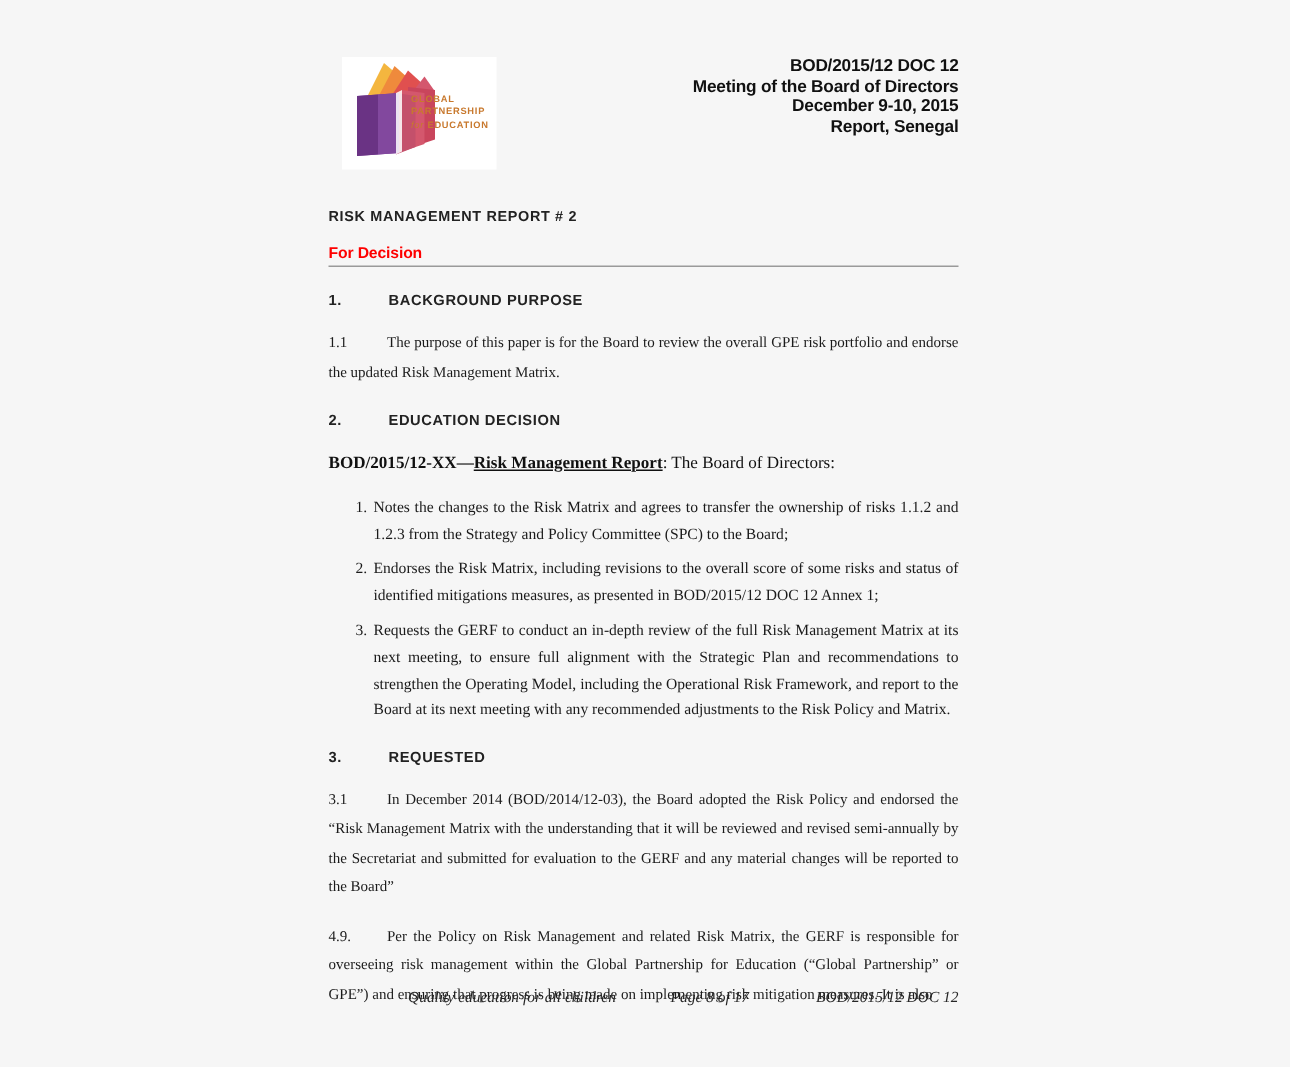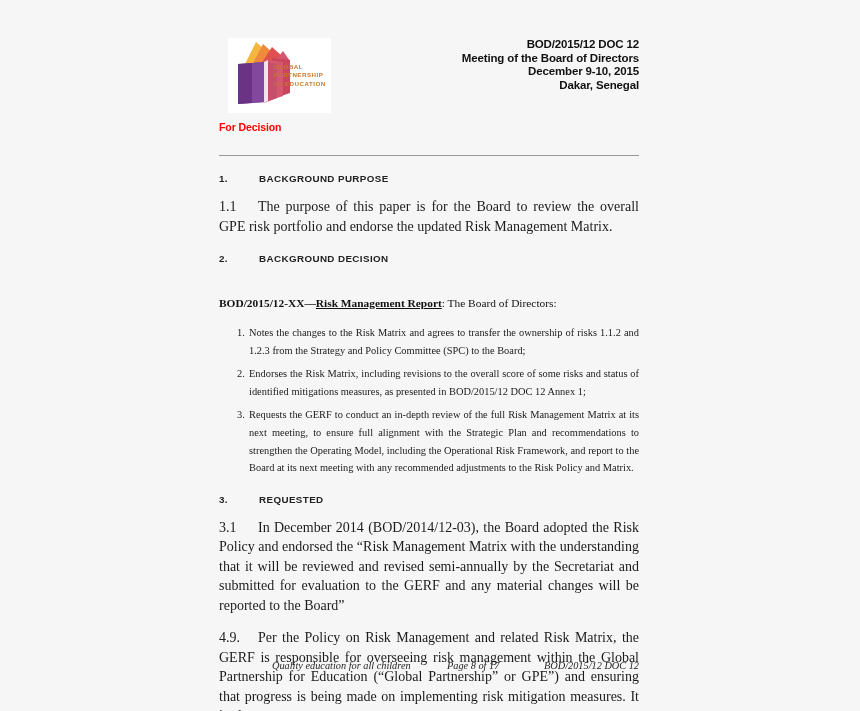--- a/index.html
+++ b/index.html
@@ -68,21 +68,21 @@
     margin-top: 31px;
     font-family: "Liberation Sans", sans-serif;
     font-weight: bold;
     font-size: 9.6px;
     letter-spacing: 0.45px;
     color: #222222;
   }
   .for-decision-wrap {
     margin-top: 9px;
     border-bottom: 1.4px solid #9a9a9a;
-    padding-bottom: 20px;
+    padding-bottom: 0;
   }
   .for-decision {
     font-family: "Liberation Sans", sans-serif;
     font-weight: bold;
     font-size: 10.5px;
     color: #fe0000;
     letter-spacing: -0.1px;
   }
 
   
@@ -93,32 +93,32 @@
     font-size: 9.8px;
     letter-spacing: 0.4px;
     color: #222222;
     display: flex;
   }
   .sec-head .num { width: 40px; flex: 0 0 40px; }
 
   
   .para {
     margin-top: 13px;
-    font-size: 14px;
+    font-size: 10px;
     line-height: 19.5px;
     text-align: justify;
     color: #1b1b1b;
   }
   .para .lbl {
     display: inline-block;
     width: 39px;
   }
 
   .decision-line {
-    margin-top: 30px;
+    margin-top: 14px;
     font-size: 11.4px;
     line-height: 19px;
     color: #111111;
   }
   .decision-line b { font-weight: bold; }
   .decision-line .u { font-weight: bold; text-decoration: underline; }
 
   
   .dlist {
     margin-top: 11px;
@@ -190,40 +190,41 @@
             <span style="font-style:italic;font-weight:normal;">for</span>
             <span>EDUCATION</span>
           </div>
         </div>
       </div>
 
       <div class="meeting-block">
         <div>BOD/2015/12 DOC 12</div>
         <div>Meeting of the Board of Directors</div>
         <div>December 9-10, 2015</div>
-        <div>Dakar, Senegal</div>
-      </div>
-    </div>
-
+        <div>Report, Senegal</div>
+      </div>
+    </div>
+
+    <div class="report-title">RISK MANAGEMENT REPORT # 2</div>
 
     <div class="for-decision-wrap">
       <span class="for-decision">For Decision</span>
     </div>
 
     <div class="sec-head">
       <span class="num">1.</span>
       <span>BACKGROUND PURPOSE</span>
     </div>
     <div class="para">
       <span class="lbl">1.1</span><span>The purpose of this paper is for the Board to review the overall GPE risk portfolio and endorse the updated Risk Management Matrix.</span>
     </div>
 
     <div class="sec-head">
       <span class="num">2.</span>
-      <span>BACKGROUND DECISION</span>
+      <span>EDUCATION DECISION</span>
     </div>
 
     <div class="decision-line">
       <b>BOD/2015/12-XX</b><b>—</b><span class="u">Risk Management Report</span><span>: The Board of Directors:</span>
     </div>
 
     <div class="dlist">
       <div class="item">
         <span class="n">1.</span>
         <span class="t">Notes the changes to the Risk Matrix and agrees to transfer the ownership of risks 1.1.2 and 1.2.3 from the Strategy and Policy Committee (SPC) to the Board;</span>

